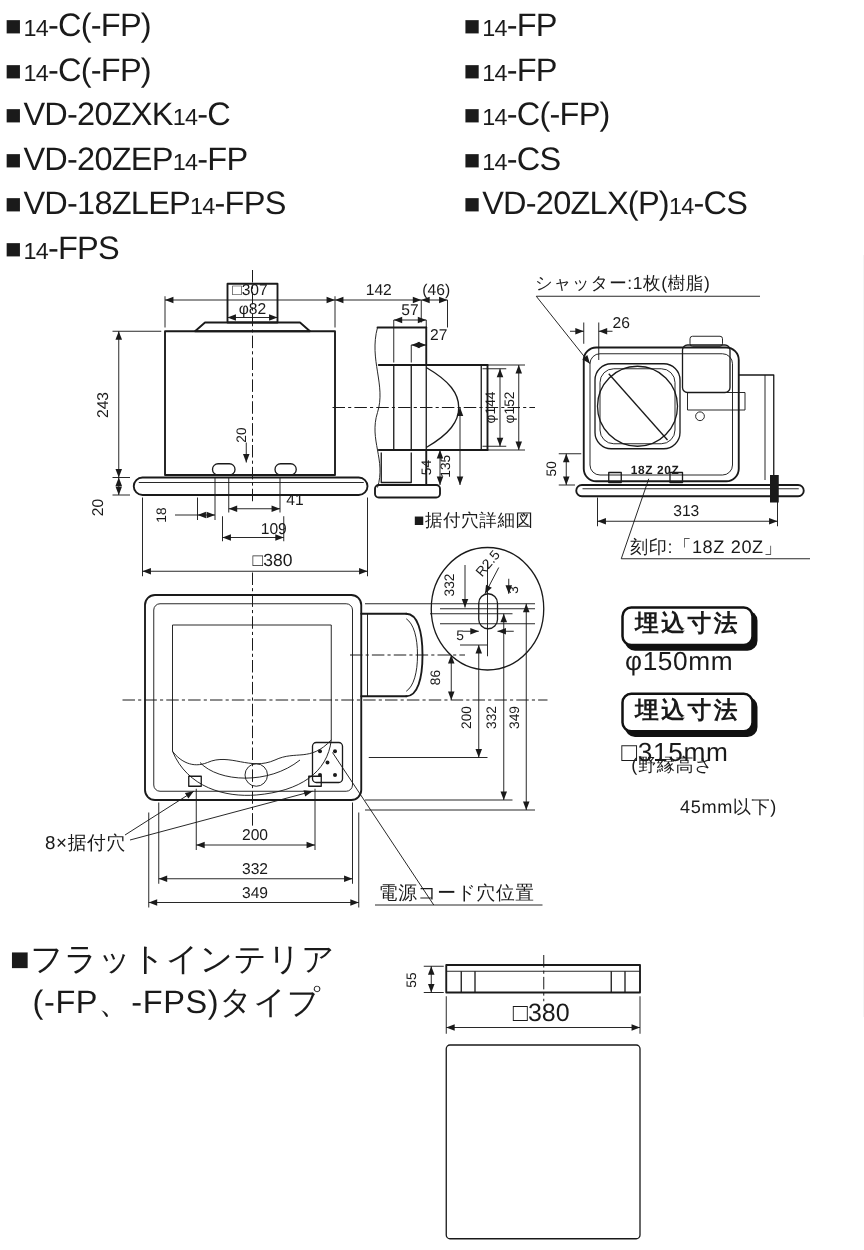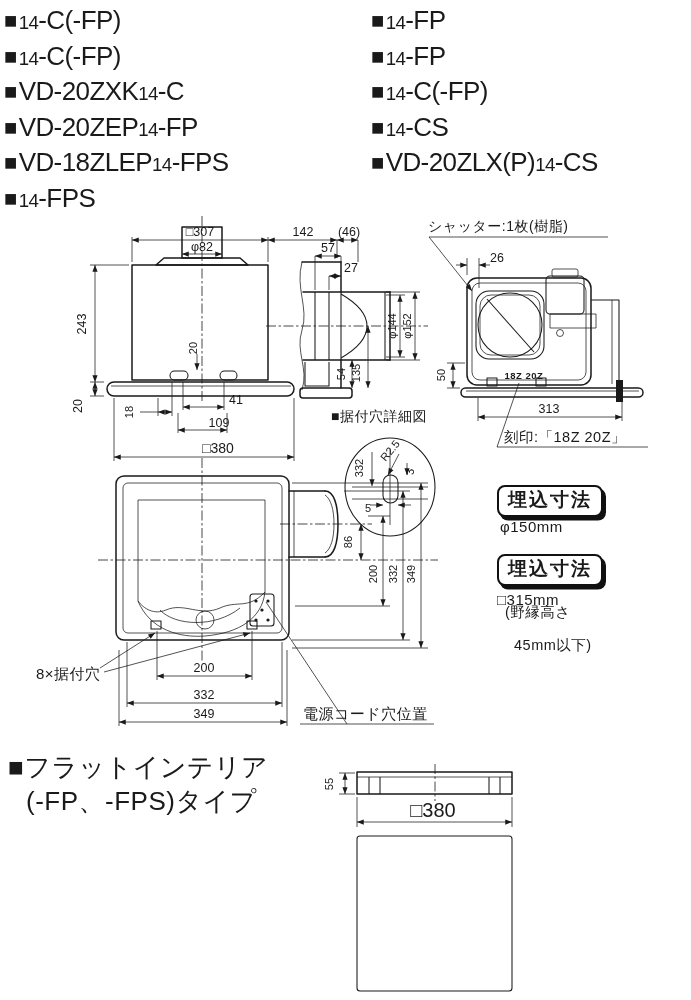--- a/index.html
+++ b/index.html
@@ -9,21 +9,21 @@
   .models{position:absolute;top:4px;left:4px}
   .models.right-col{left:371px}
   .model-row{display:flex;align-items:baseline;font-size:26px;line-height:33.5px;
              letter-spacing:-0.6px;white-space:nowrap;font-weight:500}
   .bullet{font-size:22px;margin-right:2px;transform:translateY(-1px)}
   .sub{font-size:0.72em}
   
   .badge{position:absolute;border:2.5px solid #111;border-radius:8px;background:#fff;
          box-shadow:3px 3.5px 0 #111;padding:0px 9px 2px 9px;font-size:19px;font-weight:bold;
          letter-spacing:2px;line-height:26px}
-  .specval{position:absolute;font-size:15px;letter-spacing:0.5px}
+  .specval{position:absolute;font-size:21px;letter-spacing:0.5px}
   .specnote{position:absolute;font-size:14.5px;letter-spacing:0.5px}
   .flat-head{position:absolute;font-size:26px;letter-spacing:0.5px;white-space:nowrap;font-weight:500}
   
   svg{position:absolute;left:0;top:200px}
   .o{stroke:#1a1a1a;stroke-width:1.5;fill:none;stroke-linejoin:round;stroke-linecap:round}
   .m{stroke:#1a1a1a;stroke-width:1.05;fill:none;stroke-linejoin:round}
   .t{stroke:#1a1a1a;stroke-width:0.75;fill:none}
   .cl{stroke:#1a1a1a;stroke-width:0.8;fill:none;stroke-dasharray:10 2.5 2.5 2.5}
   text{fill:#1a1a1a;font-family:"Liberation Sans","DejaVu Sans",sans-serif}
   .dt{font-size:12.5px;text-anchor:middle}
@@ -344,18 +344,18 @@
       <text class="ds" transform="rotate(-90 333 784)" x="333" y="784">55</text>
       <text class="bg20" x="433" y="817">□380</text>
     </g>
   </svg>
 
   <div class="badge" style="left:497px;top:485px">埋込寸法</div>
   <div class="specval" style="left:500px;top:518px">φ150mm</div>
   <div class="badge" style="left:497px;top:554px">埋込寸法</div>
   <div class="specval" style="left:497px;top:591px">□315mm</div>
   <div class="specnote" style="left:505px;top:603px">(野縁高さ</div>
-  <div class="specnote" style="left:514px;top:636px">45mm以下)</div>
+  <div class="specnote" style="left:544px;top:636px">45mm以下)</div>
 
   <div class="flat-head" style="left:8px;top:750px">■フラットインテリア</div>
   <div class="flat-head" style="left:26px;top:784px">(-FP、-FPS)タイプ</div>
 
 </div>
 
 </body></html>

